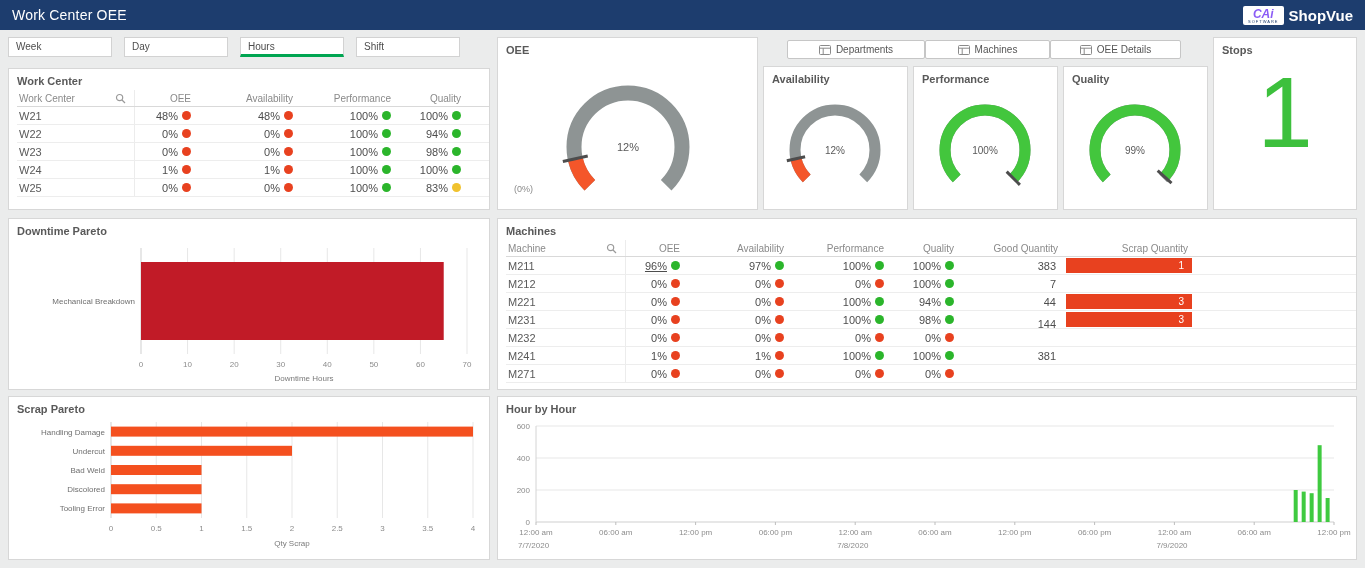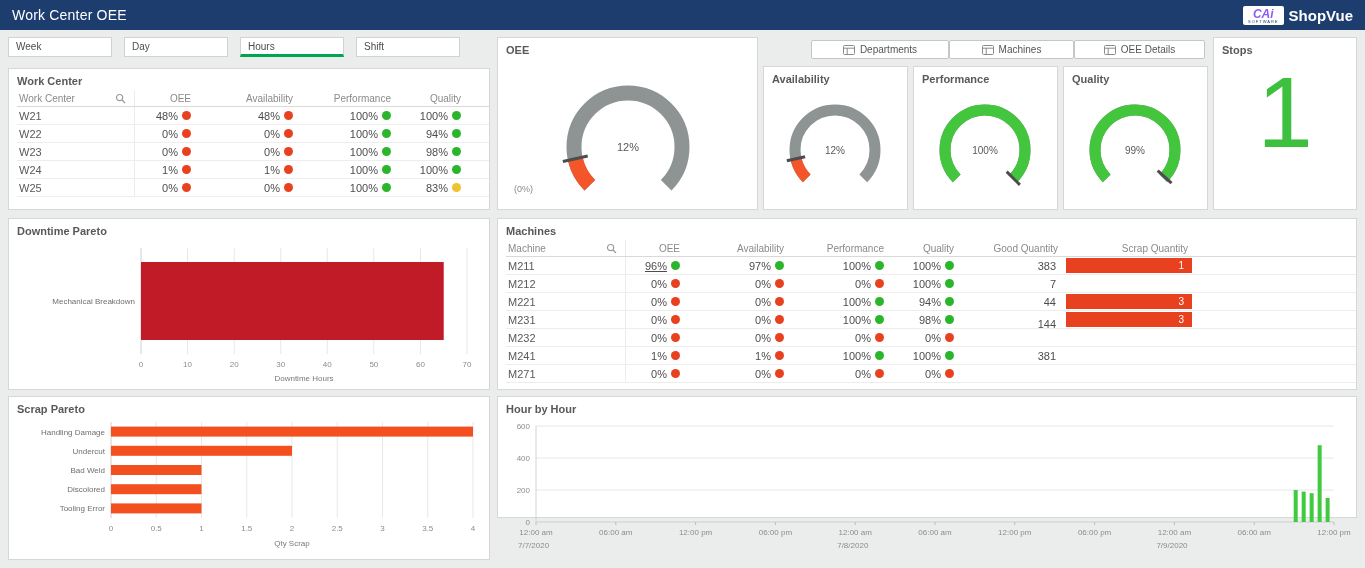--- a/index.html
+++ b/index.html
@@ -12,32 +12,32 @@
   .cai-main{color:#8b5cf6;font-weight:bold;font-size:12px;font-style:italic}
   .cai-sub{color:#1d3d6e;font-size:4px;letter-spacing:1px}
   .shopvue{color:#fff;font-weight:bold;font-size:15px}
   #tabs{position:absolute;left:8px;top:37px;width:452px;display:flex;gap:12px}
   .tab{width:107px;height:20px;background:#fff;border:1px solid #d2d2d2;font-size:10px;color:#4d4d4d;padding:3px 0 0 7px;cursor:pointer}
   .tab.selected{border-bottom:3px solid var(--tab-underline,#00a551)}
   .panel{position:absolute;background:#fff;border:1px solid #d7d7d7}
   .panel-title{font-size:11px;font-weight:bold;color:#595959;padding:6px 0 3px 8px;white-space:nowrap}
   #panel-work-center{left:8px;top:68px;width:482px;height:142px}
   #panel-oee{left:497px;top:37px;width:261px;height:173px}
-  #action-buttons{position:absolute;left:763px;top:40px;width:442px;display:flex;justify-content:flex-end}
+  #action-buttons{position:absolute;left:763px;top:40px;width:442px;display:flex;justify-content:center}
   .action-btn{height:19px;background:#fff;border:1px solid #c6c6c6;border-radius:2px;font-size:10px;color:#555;display:flex;align-items:center;justify-content:center;gap:5px;font-family:inherit;cursor:pointer}
   .action-btn:nth-child(1){width:138px}.action-btn:nth-child(2){width:125px}.action-btn:nth-child(3){width:131px}
   #panel-availability{left:763px;top:66px;width:145px;height:144px}
   #panel-performance{left:913px;top:66px;width:145px;height:144px}
   #panel-quality{left:1063px;top:66px;width:145px;height:144px}
   #panel-stops{left:1213px;top:37px;width:144px;height:173px}
   #stops-value{font-size:100px;line-height:.95;text-align:center;margin-top:6px;font-weight:400;color:#3dc03d}
   #panel-downtime{left:8px;top:218px;width:482px;height:172px}
   #panel-machines{left:497px;top:218px;width:860px;height:172px}
   #panel-scrap{left:8px;top:396px;width:482px;height:164px}
-  #panel-hour{left:497px;top:396px;width:860px;height:122px}
+  #panel-hour{left:497px;top:396px;width:860px;height:164px}
   .min-label{position:absolute;left:16px;top:146px;font-size:9px;color:#8a8a8a}
   .gauge-box{display:flex;}
   .gauge-box svg{display:block}
   .chart-box svg{display:block;overflow:visible;margin-left:2px}
   .table{padding:0 0 0 8px}
   .trow{display:flex;height:18px;align-items:center;border-bottom:1px solid #ededed}
   .trow.head{height:17px;border-bottom:1px solid #d9d9d9}
   .cell{font-size:11px;color:#4d4d4d;overflow:hidden;white-space:nowrap;height:100%}
   .cell.name{display:flex;align-items:center;border-right:1px solid #ececec;padding-left:2px;color:#595959}
   .trow.head .cell{font-size:10px;color:#8a8a8a;font-weight:400}

